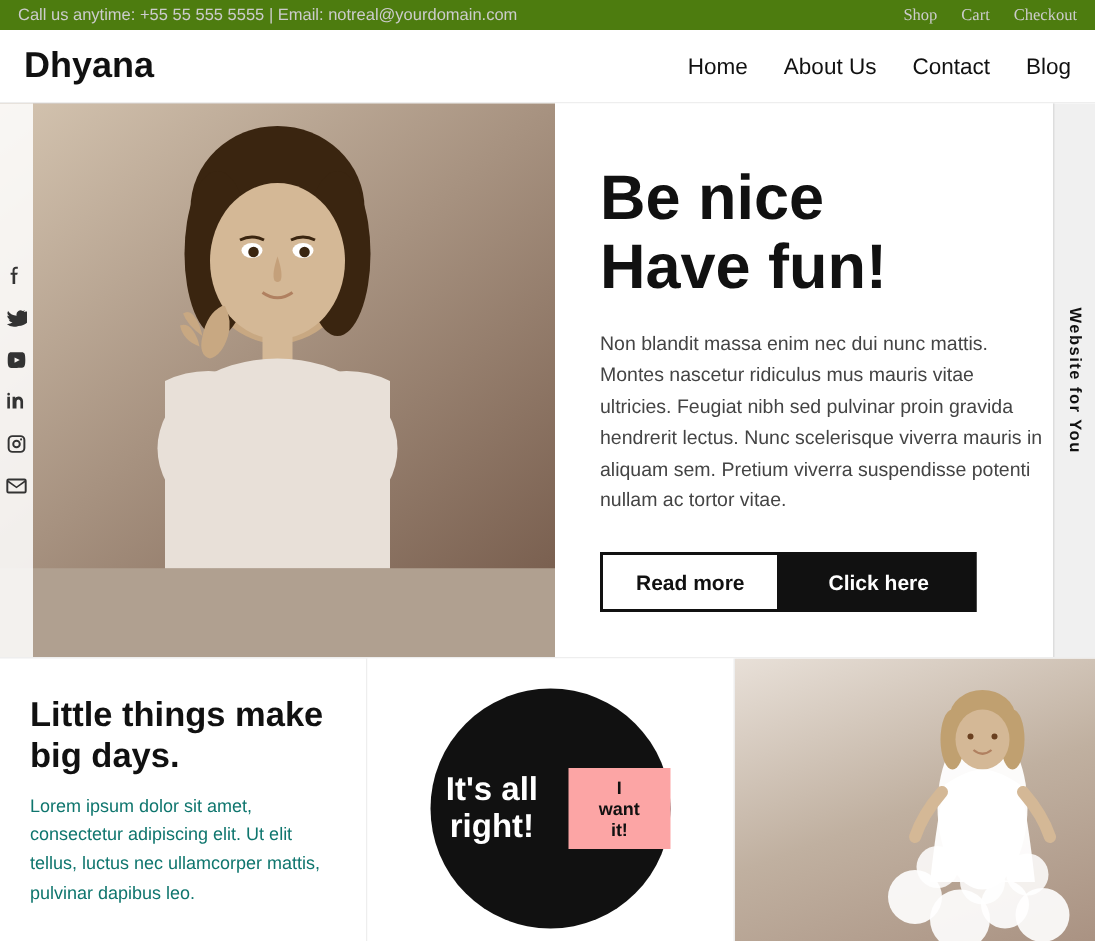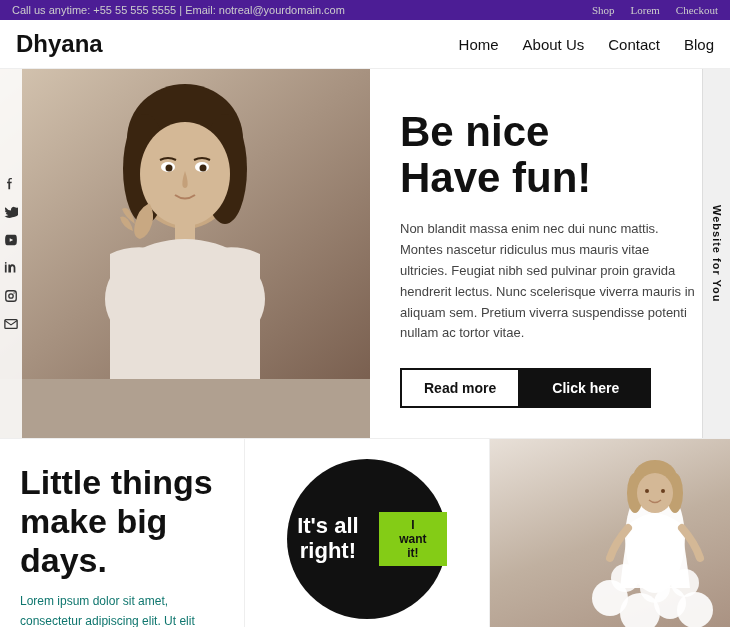--- a/index.html
+++ b/index.html
@@ -1,20 +1,20 @@
 <!DOCTYPE html>
 <html><head>
   <meta charset="utf-8">
   <style>
     * { margin: 0; padding: 0; box-sizing: border-box; }
     body { font-family: Arial, Helvetica, sans-serif; width: 730px; overflow-x: hidden; background: #fff; }
 
     
     .top-bar {
-      background: #4c1d95;
+      background: #4d7c0f;
       color: #ccc;
       font-size: 11px;
       padding: 4px 12px;
       display: flex;
       justify-content: space-between;
       align-items: center;
     }
     .top-bar-links { display: flex; gap: 16px; font-family: Liberation Serif, serif; }
     .top-bar-links a { color: #ccc; text-decoration: none; font-size: 11px; }
 
@@ -152,21 +152,21 @@
     }
     .middle-left {
       width: 245px;
       padding: 24px 20px;
       border-right: 1px solid #eee;
       display: flex;
       flex-direction: column;
       justify-content: flex-start;
     }
     .middle-left-title {
-      font-size: 34px;
+      font-size: 23px;
       font-weight: 900;
       color: #111;
       line-height: 1.15;
       margin-bottom: 12px;
     }
     .middle-left-text {
       font-size: 12px;
       color: #0f766e;
       line-height: 1.6;
     }
@@ -189,21 +189,21 @@
       gap: 10px;
     }
     .circle-card-title {
       font-size: 22px;
       font-weight: 900;
       color: #fff;
       text-align: center;
       line-height: 1.1;
     }
     .circle-card-btn {
-      background: #84cc16;
+      background: #fca5a5;
       color: #111;
       border: none;
       padding: 6px 18px;
       font-size: 12px;
       font-weight: 600;
       cursor: pointer;
     }
     .middle-right {
       flex: 1;
       background: #d0c8c0;
@@ -225,21 +225,21 @@
       height: 190px;
     }
   </style>
 </head>
 <body>
 
 <div class="top-bar">
   <span>Call us anytime: +55 55 555 5555 | Email: notreal@yourdomain.com</span>
   <div class="top-bar-links">
     <a href="#">Shop</a>
-    <a href="#">Lorem</a>
+    <a href="#">Cart</a>
     <a href="#">Checkout</a>
   </div>
 </div>
 
 <div class="header">
   <div class="logo">Dhyana</div>
   <nav class="nav">
     <a href="#">Home</a>
     <a href="#">About Us</a>
     <a href="#">Contact</a>

